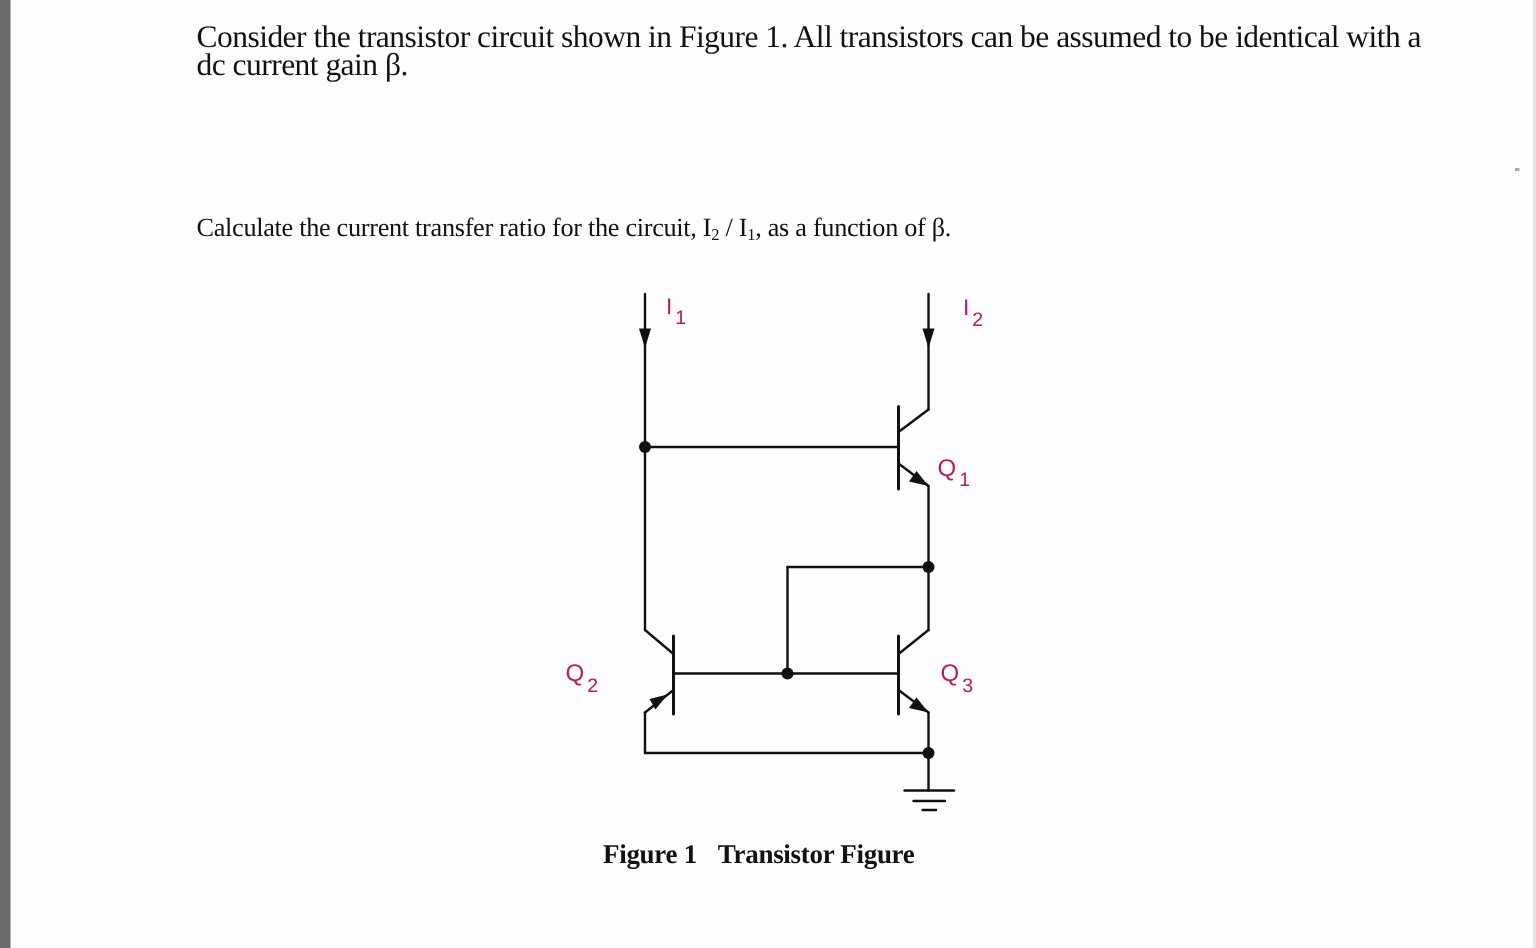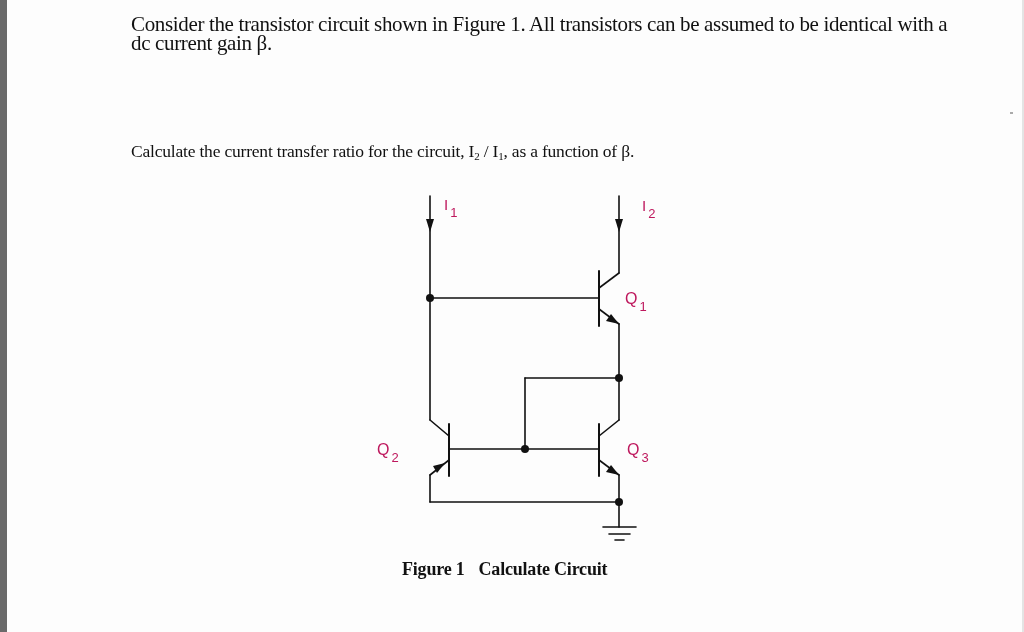--- a/index.html
+++ b/index.html
@@ -96,19 +96,19 @@
   <g fill="#111">
     <circle cx="430" cy="298" r="4"></circle>
     <circle cx="619" cy="378" r="4"></circle>
     <circle cx="525" cy="449" r="4"></circle>
     <circle cx="619" cy="502" r="4"></circle>
   </g>
 </svg>
 
 <div class="lbl" style="left:444px; top:196px;"><span>I</span><sub>1</sub></div>
 <div class="lbl" style="left:626px; top:197px;margin-left:16px;"><span>I</span><sub>2</sub></div>
-<div class="lbl" style="left:625px; top:290px; font-size:16px;"><span>Q</span><sub>1</sub></div>
+<div class="lbl" style="left:625px; top:304px; font-size:16px;"><span>Q</span><sub>1</sub></div>
 <div class="lbl" style="left:377px; top:441px; font-size:16px;"><span>Q</span><sub>2</sub></div>
 <div class="lbl" style="left:627px; top:441px; font-size:16px;"><span>Q</span><sub>3</sub></div>
 
-<div class="caption"><span class="num">Figure 1</span><span>Calculate Circuit</span></div>
+<div class="caption"><span class="num">Figure 1</span><span>Transistor Figure</span></div>
 
 <div class="speck" style="left:1010px; top:112px; width:3px; height:2px;"></div>
 
 </body></html>

